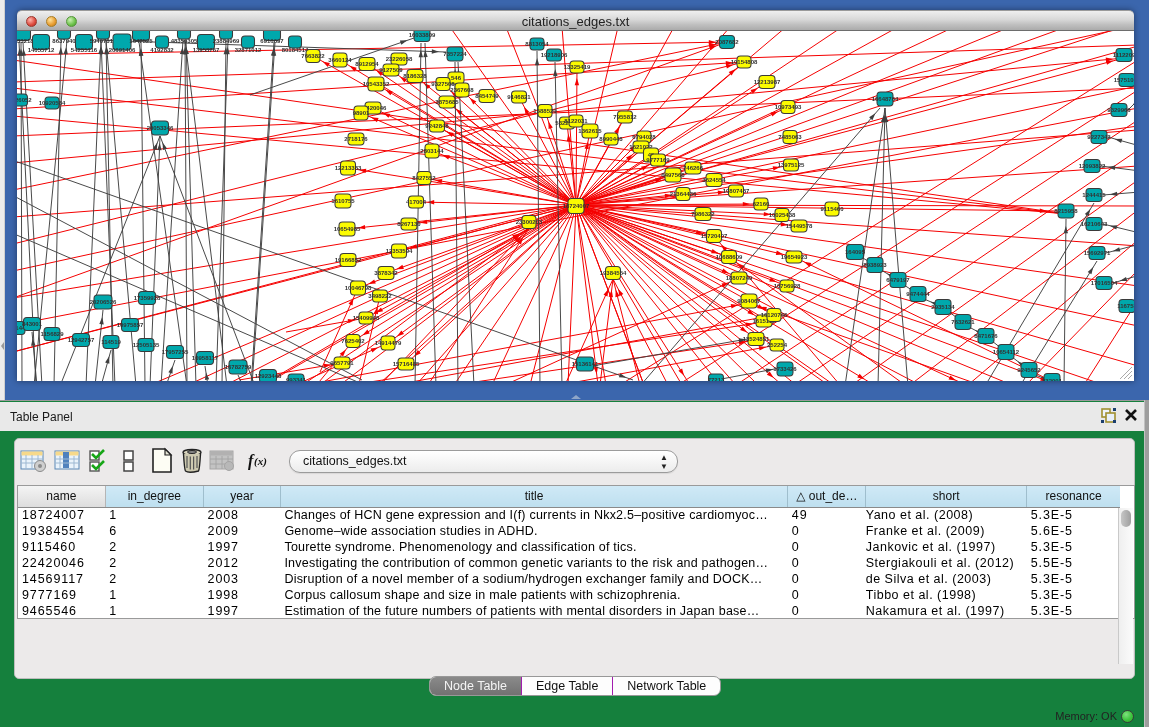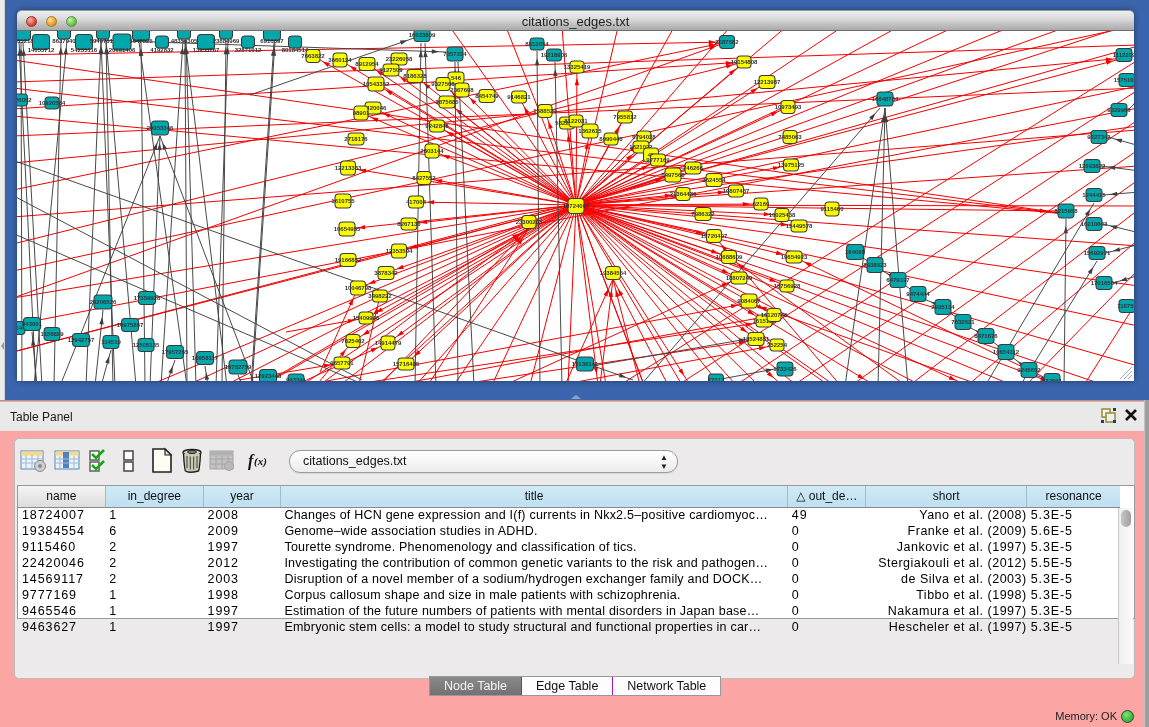--- a/index.html
+++ b/index.html
@@ -2,39 +2,39 @@
 <html><head><meta charset="utf-8"><style>
 *{margin:0;padding:0;box-sizing:border-box}
 html,body{width:1149px;height:727px;overflow:hidden;font-family:"Liberation Sans",sans-serif;background:#e9e9e9}
 #desktop{position:absolute;left:0;top:0;width:1149px;height:400px;background:#3b66ad}
 #lstrip{position:absolute;left:0;top:0;width:5px;height:400px;background:#ececec;border-right:1px solid #cfcfcf}
 #win{position:absolute;left:17px;top:10px;width:1117px;height:371px;border-radius:5px 5px 0 0;box-shadow:0 0 6px rgba(0,0,10,0.45)}
 #titlebar{position:absolute;left:0;top:0;width:100%;height:21px;border-radius:5px 5px 0 0;background:linear-gradient(#efefef,#d8d8d8 45%,#bfbfbf 72%,#ababab);border-top:1px solid #9a9a9a;border-bottom:1px solid #6d6d6d}
 #title{position:absolute;left:0;top:3px;width:100%;text-align:center;font-size:13px;color:#222}
 .tl{position:absolute;top:5px;width:11px;height:11px;border-radius:50%;}
 #canvas{position:absolute;left:0;top:21px;width:1117px;height:350px;background:#fff;overflow:hidden}
-#tpanel{position:absolute;left:0;top:400px;width:1149px;height:327px;background:#fca5a5;border-top:1px solid #9a9a9a}
+#tpanel{position:absolute;left:0;top:400px;width:1149px;height:327px;background:#15803d;border-top:1px solid #9a9a9a}
 #tphead{position:absolute;left:0;top:1px;width:1149px;height:29px;background:#e9e9e9}
 #tphead .lab{position:absolute;left:10px;top:8px;font-size:12px;color:#1a1a1a}
 #groupbox{position:absolute;left:14px;top:37px;width:1121px;height:241px;border:1px solid #bdbdbd;border-radius:5px;background:#eceaea}
 #toolbar{position:absolute;left:16px;top:46px;height:28px}
 #combo{position:absolute;left:289px;top:49px;width:389px;height:23px;background:linear-gradient(#ffffff,#ececec);border:1px solid #9b9b9b;border-radius:11px;font-size:12.5px;color:#111;line-height:21px;padding-left:13px;box-shadow:0 1px 1px rgba(0,0,0,0.08)}
 #combo .arr{position:absolute;right:9px;top:2px;font-size:8px;color:#222;line-height:9px;letter-spacing:0}
 #tablewrap{position:absolute;left:17px;top:84px;width:1118px;height:134px;background:#fff;border:1px solid #9a9a9a}
 table{border-collapse:collapse;table-layout:fixed;width:1102px;font-size:12px}
 th{height:21px;background:linear-gradient(#cfe9f6,#bedfef);border-right:1px solid #9fbecd;border-bottom:1px solid #8a8a8a;font-weight:normal;font-size:12px;color:#111;overflow:hidden;white-space:nowrap}
 th.c1{background:linear-gradient(#f4f4f4,#dddddd);border-right:1px solid #b5b5b5}
 td{height:16px;padding:0 0 0 4px;font-size:12.5px;letter-spacing:0.9px;color:#000;overflow:hidden;white-space:nowrap}
 .c1{width:85px}.c2{width:96px}.c3{width:75px}.c4{width:495px}.c5{width:76px}.c6{width:157px}.c7{width:91px}
-td.c6{text-align:right;padding:0}
+td.c6{text-align:left;padding:0}
 td.c4{letter-spacing:0.22px}
 td.c6{letter-spacing:0.5px}
 #vscroll{position:absolute;right:1px;top:22px;width:15px;height:156px;background:linear-gradient(90deg,#efefef,#fbfbfb);border-left:1px solid #c9c9c9}
 #vthumb{position:absolute;left:2px;top:2px;width:10px;height:17px;background:linear-gradient(90deg,#c6c6c6,#9f9f9f);border-radius:5px}
-#tabs{position:absolute;left:429px;top:275px;height:20px;display:flex;border:1px solid #989898;border-radius:0;overflow:hidden;background:#fdfdfd;font-size:12.5px}
+#tabs{position:absolute;left:429px;top:275px;height:20px;display:flex;border:1px solid #989898;border-radius:7px;overflow:hidden;background:#fdfdfd;font-size:12.5px}
 #tabs div{padding:2px 14px 0 14px;height:20px}
 #tabs .sel{background:linear-gradient(#8a8a8a,#6f6f6f);color:#f4f4f4}
 #tabs .nrm{color:#111;border-left:1px solid #a21caf}
 #status{position:absolute;right:32px;bottom:5px;font-size:11px;color:#222}
 #memdot{position:absolute;right:15px;bottom:4px;width:13px;height:13px;border-radius:50%;background:radial-gradient(circle at 38% 32%,#7fe07f,#3dc43d 55%,#2aab2a);border:1.5px solid #3a3a3a}
 #rstrip{position:absolute;right:0;top:400px;width:5px;height:327px;background:#9e9e9e;border-left:1px solid #c2c2c2}
 .ticon{display:inline-block;vertical-align:top}
 </style></head>
 <body>
 <div id="desktop">
@@ -847,29 +847,20 @@
           </tr>
 <tr>
             <td class="c1">9465546</td>
             <td class="c2">1</td>
             <td class="c3">1997</td>
             <td class="c4">Estimation of the future numbers of patients with mental disorders in Japan base…</td>
             <td class="c5">0</td>
             <td class="c6">Nakamura et al. (1997)</td>
             <td class="c7">5.3E-5</td>
           </tr>
-<tr>
-            <td class="c1">9463627</td>
-            <td class="c2">1</td>
-            <td class="c3">1997</td>
-            <td class="c4">Embryonic stem cells: a model to study structural and functional properties in car…</td>
-            <td class="c5">0</td>
-            <td class="c6">Hescheler et al. (1997)</td>
-            <td class="c7">5.3E-5</td>
-          </tr>
     </tbody>
       </table>
     <div id="vscroll">
         <div id="vthumb"></div>
       </div>
   </div>
   <div id="tabs">
       <div class="sel">Node Table</div>
       <div class="nrm">Edge Table</div>
       <div class="nrm">Network Table</div>

